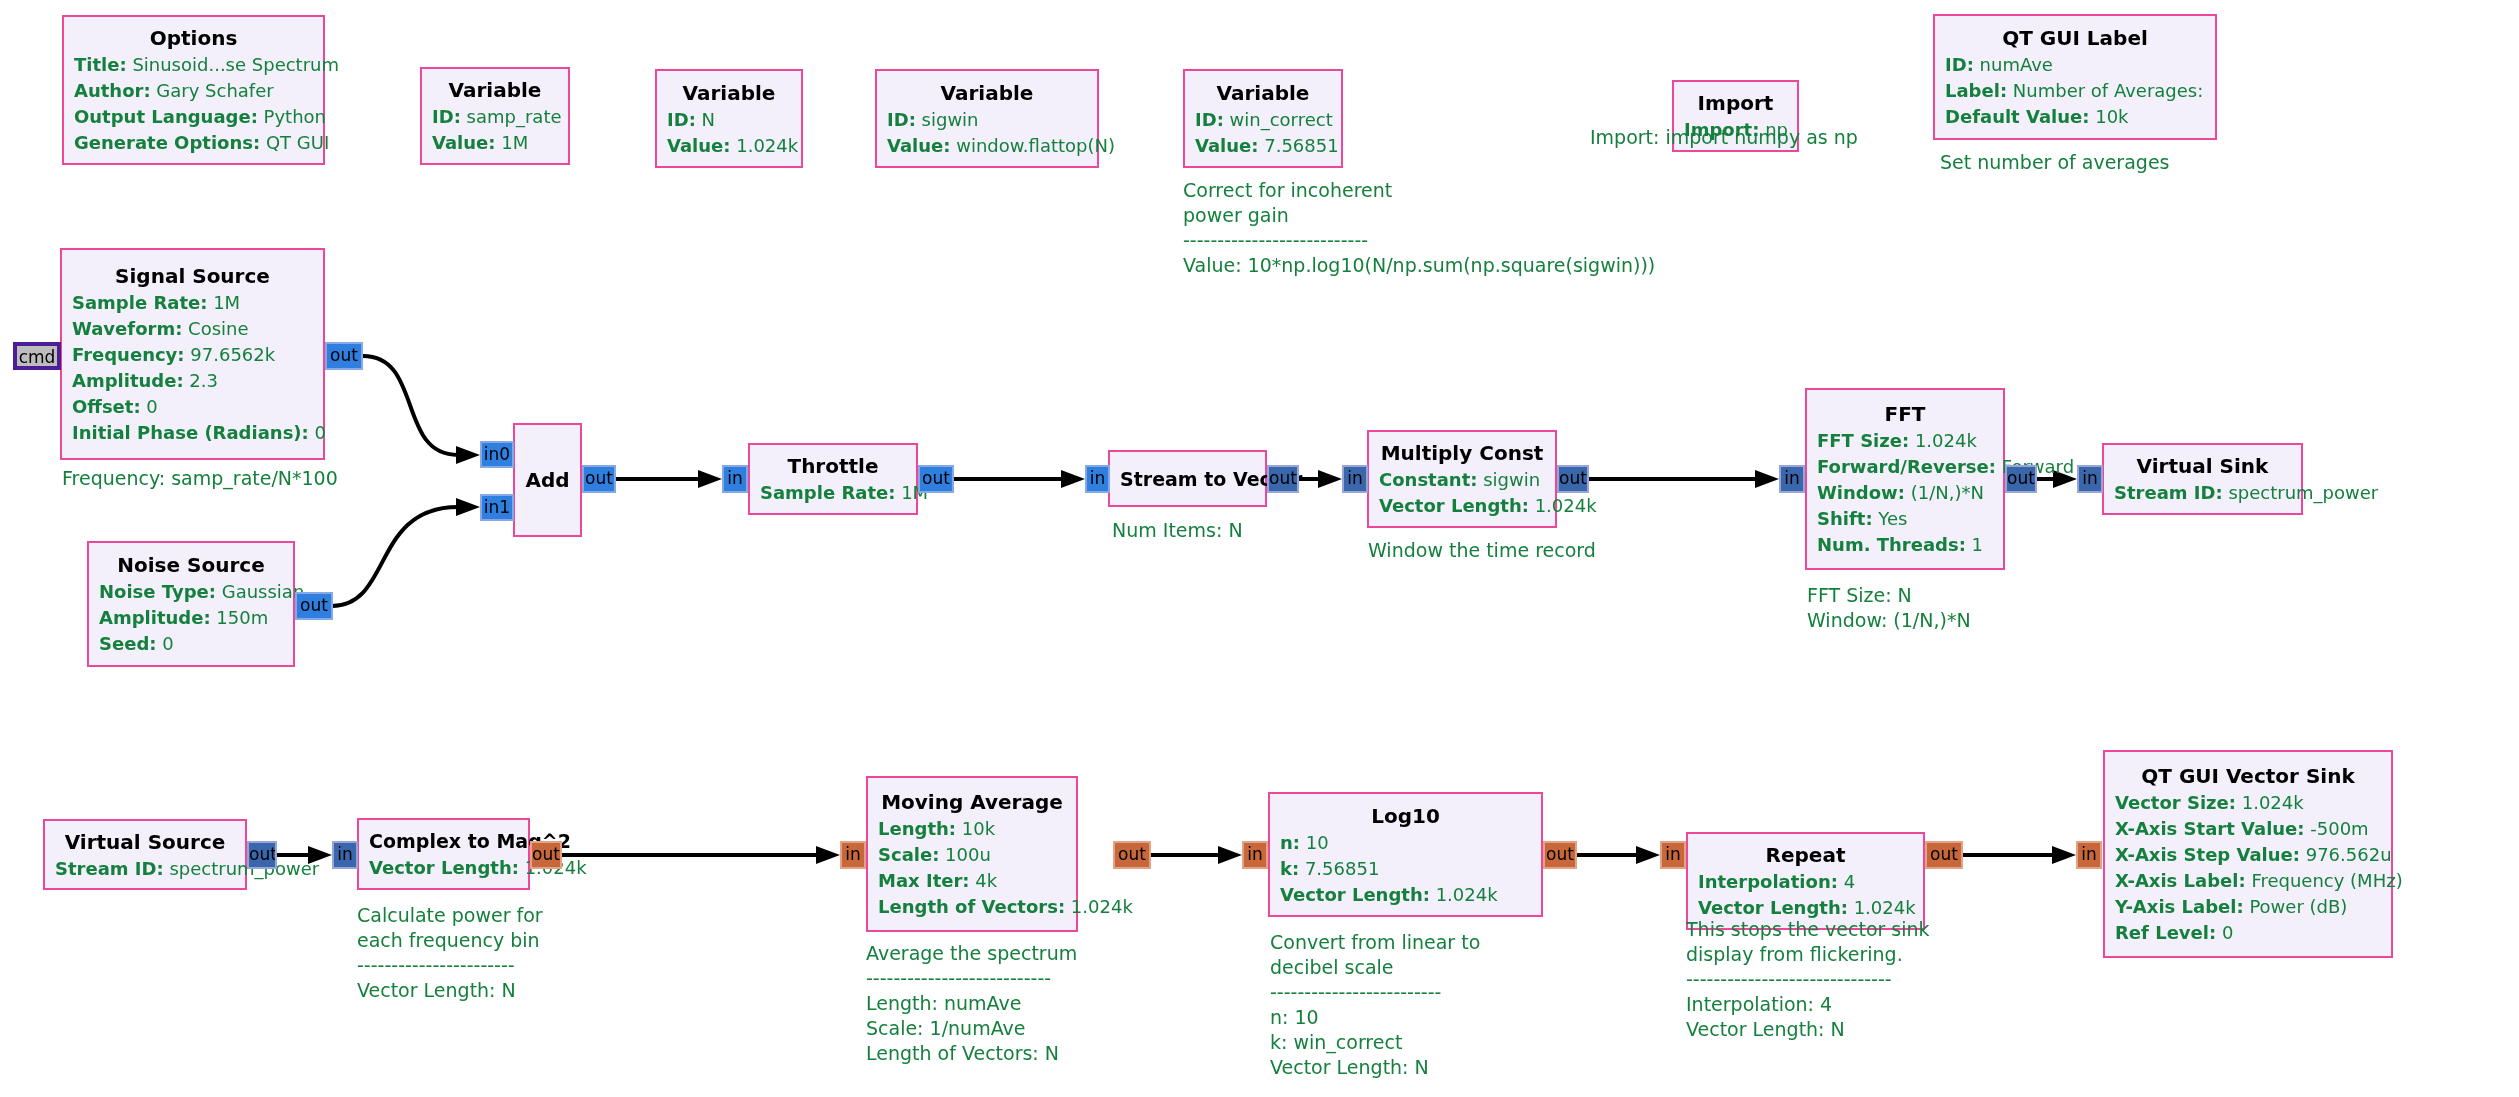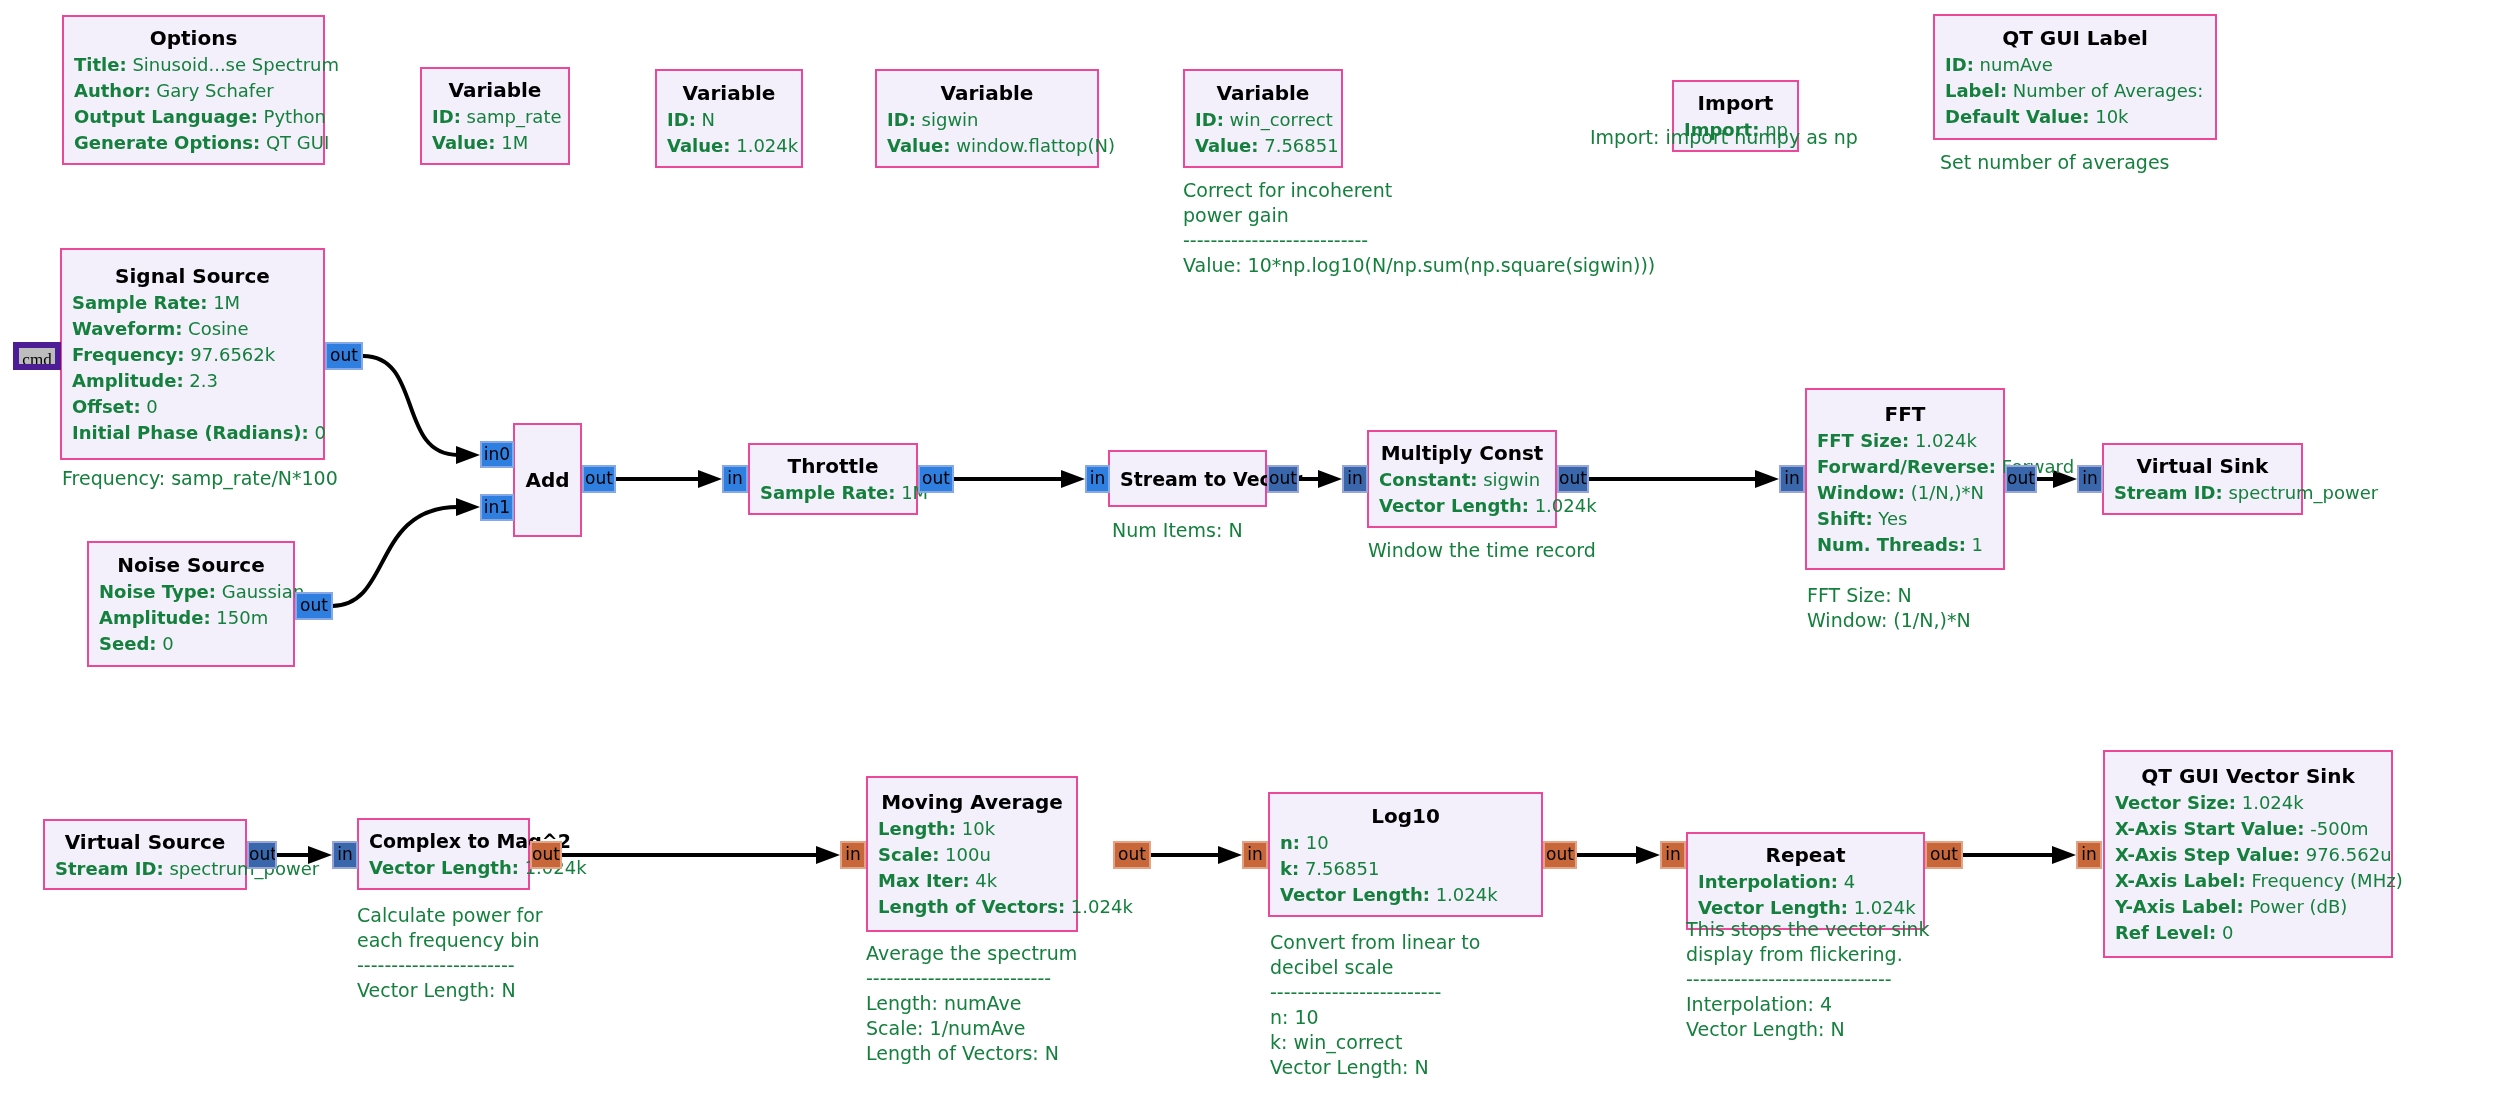--- a/index.html
+++ b/index.html
@@ -10,21 +10,21 @@
          box-sizing:border-box;display:flex;flex-direction:column;justify-content:center;
          padding:4px 10px;}
   .btitle{font-weight:bold;font-size:20px;line-height:28px;text-align:center;white-space:nowrap;color:#000;}
   .bparam{font-size:18px;line-height:26px;white-space:nowrap;color:#15803d;}
   .plabel{font-weight:bold;}
   .port{position:absolute;z-index:3;box-sizing:border-box;font-size:17px;line-height:23px;
         text-align:center;color:#000;overflow:hidden;}
   .port.sc{background:#2f7fe1;border:2px solid #86a9e6;}   
   .port.vc{background:#3a67ac;border:2px solid #98a5d8;}   
   .port.vf{background:#c7673a;border:2px solid #e2a386;}   
-  .port.msg{background:#bdbdbd;border:6px solid #4c1d95;font-family:Liberation Serif, serif;}  
+  .port.msg{background:#bdbdbd;border:4px solid #4c1d95;}  
   .comment{position:absolute;z-index:2;color:#15803d;font-size:19px;line-height:25px;
            white-space:pre-line;}
 </style>
 </head>
 <body>
 
 <div class="canvas">
 
   <svg class="wires" width="2519" height="1097">
     <g stroke="#000000" stroke-width="4" fill="none">

